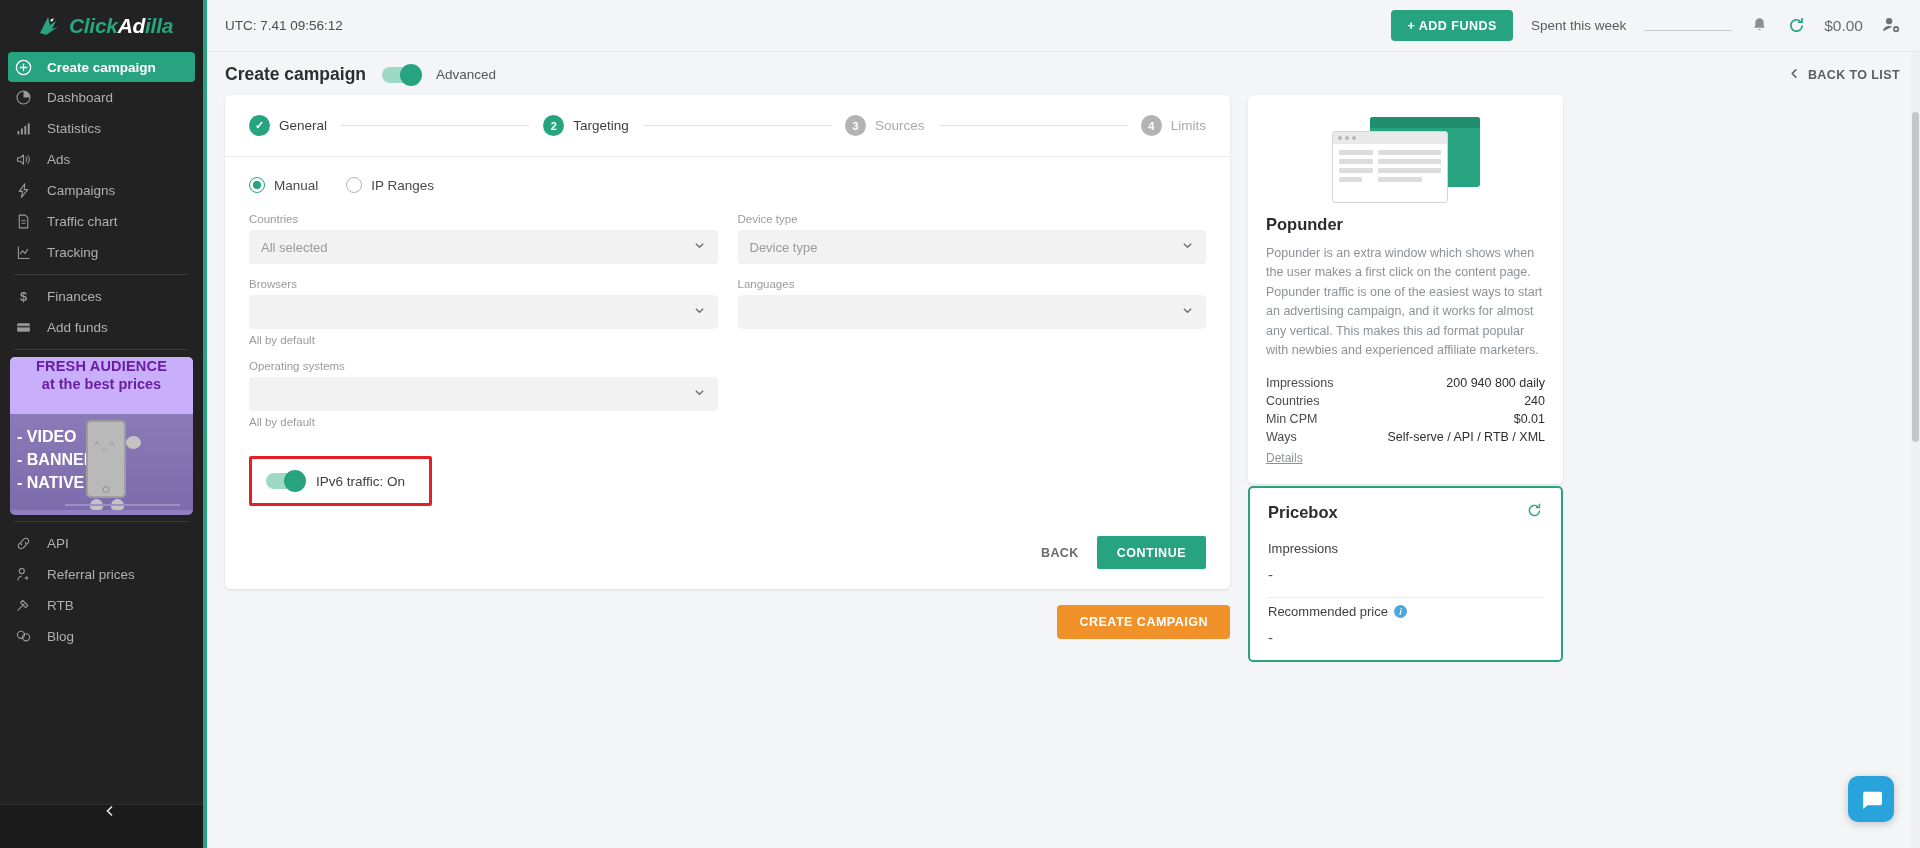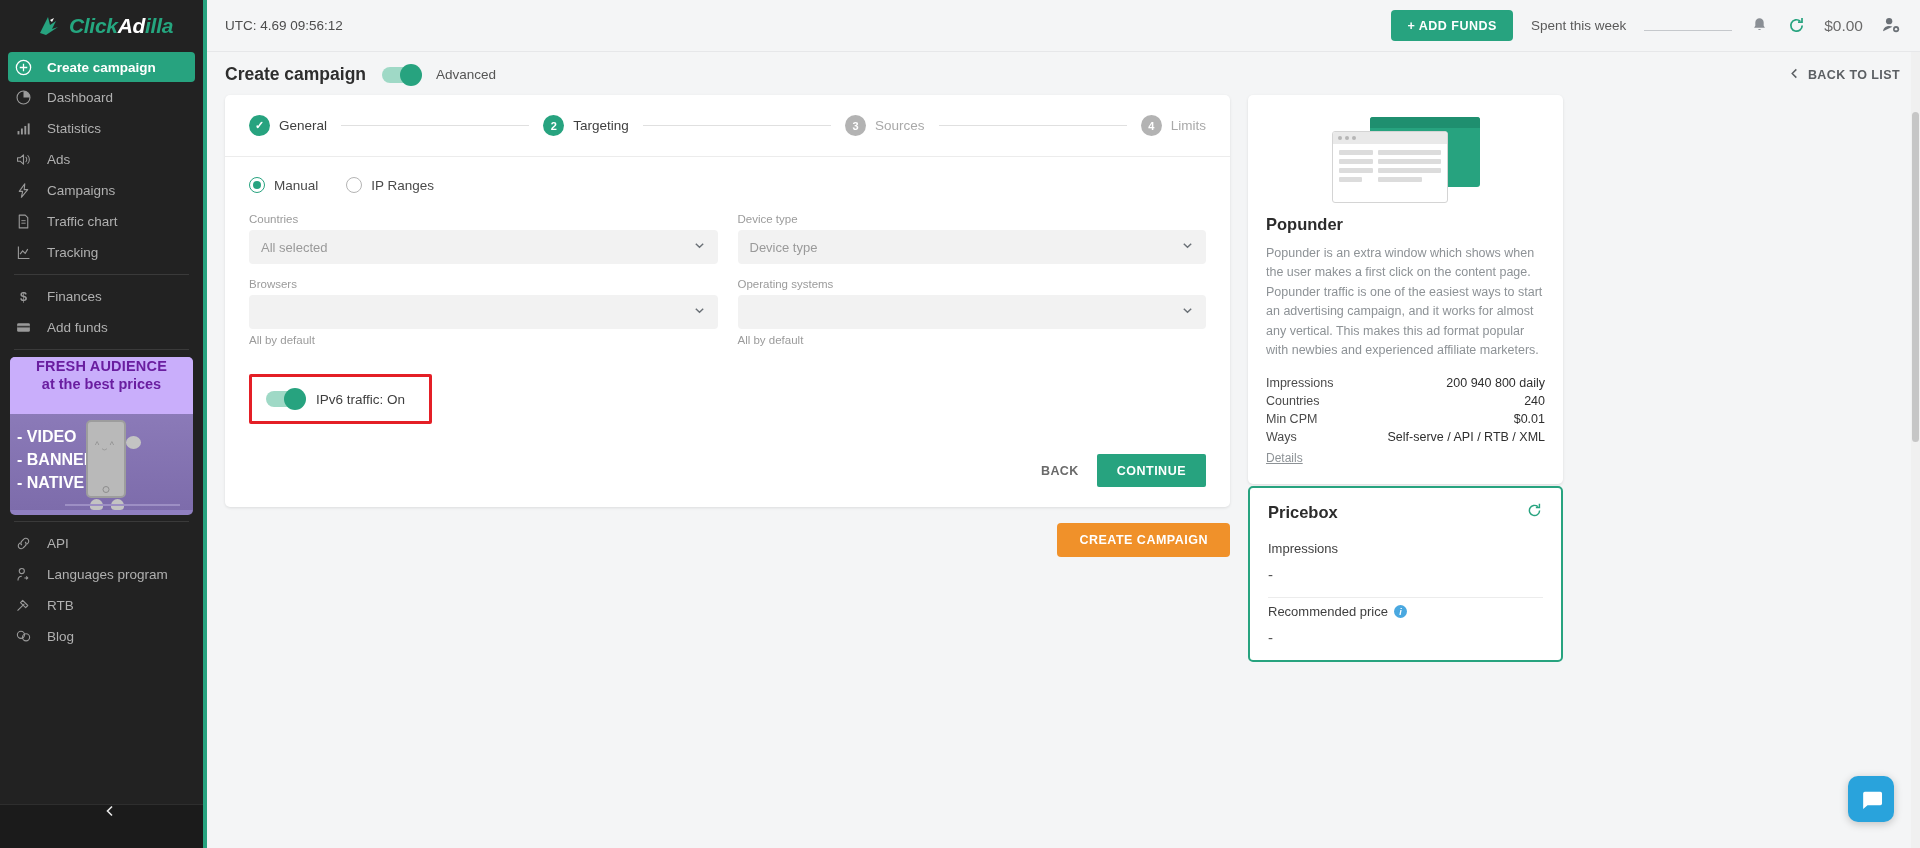--- a/index.html
+++ b/index.html
@@ -381,21 +381,21 @@
       </div>
 
       <div class="nav-item">
         <span class="ico">
           <svg width="17" height="17" viewBox="0 0 20 20">
               <circle cx="8" cy="6" r="3" fill="none" stroke="#9a9a9a" stroke-width="1.3"></circle>
               <path d="M3.5 17c0-3 2-5 4.5-5" fill="none" stroke="#9a9a9a" stroke-width="1.3"></path>
               <path d="M11 14h4m-1.8-1.8L15 14l-1.8 1.8" fill="none" stroke="#9a9a9a" stroke-width="1.2"></path>
             </svg>
         </span>
-        <span>Languages program</span>
+        <span>Referral prices</span>
       </div>
 
       <div class="nav-item">
         <span class="ico">
           <svg width="17" height="17" viewBox="0 0 20 20">
               <path d="M3 16l8-8M9 4l6 6-2.5 2.5L6.5 6.5z" fill="none" stroke="#9a9a9a" stroke-width="1.3" stroke-linejoin="round"></path>
             </svg>
         </span>
         <span>RTB</span>
       </div>
@@ -418,21 +418,21 @@
           </svg>
       </span>
       <span>Minimize panel</span>
     </div>
   </aside>
 
   <section class="main">
     <div class="accent-strip"></div>
 
     <header class="topbar">
-      <span class="utc">UTC: 4.69 09:56:12</span>
+      <span class="utc">UTC: 7.41 09:56:12</span>
       <div class="top-right">
         <button class="btn-addfunds">+ ADD FUNDS</button>
         <div>
           <div class="spent-label">Spent this week</div>
         </div>
         <div class="spent-line"></div>
         <span class="icon-btn">
           <svg width="19" height="19" viewBox="0 0 20 20">
               <path d="M10 2.4a4.4 4.4 0 0 0-4.4 4.4v3.4L4.3 12.4h11.4L14.4 10.2V6.8A4.4 4.4 0 0 0 10 2.4z" fill="#8a8f95"></path>
               <path d="M8.4 13.6a1.7 1.7 0 0 0 3.2 0z" fill="#8a8f95"></path>
@@ -549,20 +549,31 @@
                     <span class="select-value"></span>
                     <span class="chev">
                       <svg width="13" height="13" viewBox="0 0 14 14">
                           <path d="M3 5l4 4 4-4" fill="none" stroke="#6b7177" stroke-width="1.5"></path>
                         </svg>
                     </span>
                   </div>
                   <div class="field-hint">All by default</div>
                 </div>
 
+                <div class="field">
+                  <div class="field-label">Languages</div>
+                  <div class="select">
+                    <span class="select-value"></span>
+                    <span class="chev">
+                      <svg width="13" height="13" viewBox="0 0 14 14">
+                          <path d="M3 5l4 4 4-4" fill="none" stroke="#6b7177" stroke-width="1.5"></path>
+                        </svg>
+                    </span>
+                  </div>
+                </div>
 
                 <div class="field">
                   <div class="field-label">Operating systems</div>
                   <div class="select">
                     <span class="select-value"></span>
                     <span class="chev">
                       <svg width="13" height="13" viewBox="0 0 14 14">
                           <path d="M3 5l4 4 4-4" fill="none" stroke="#6b7177" stroke-width="1.5"></path>
                         </svg>
                     </span>

